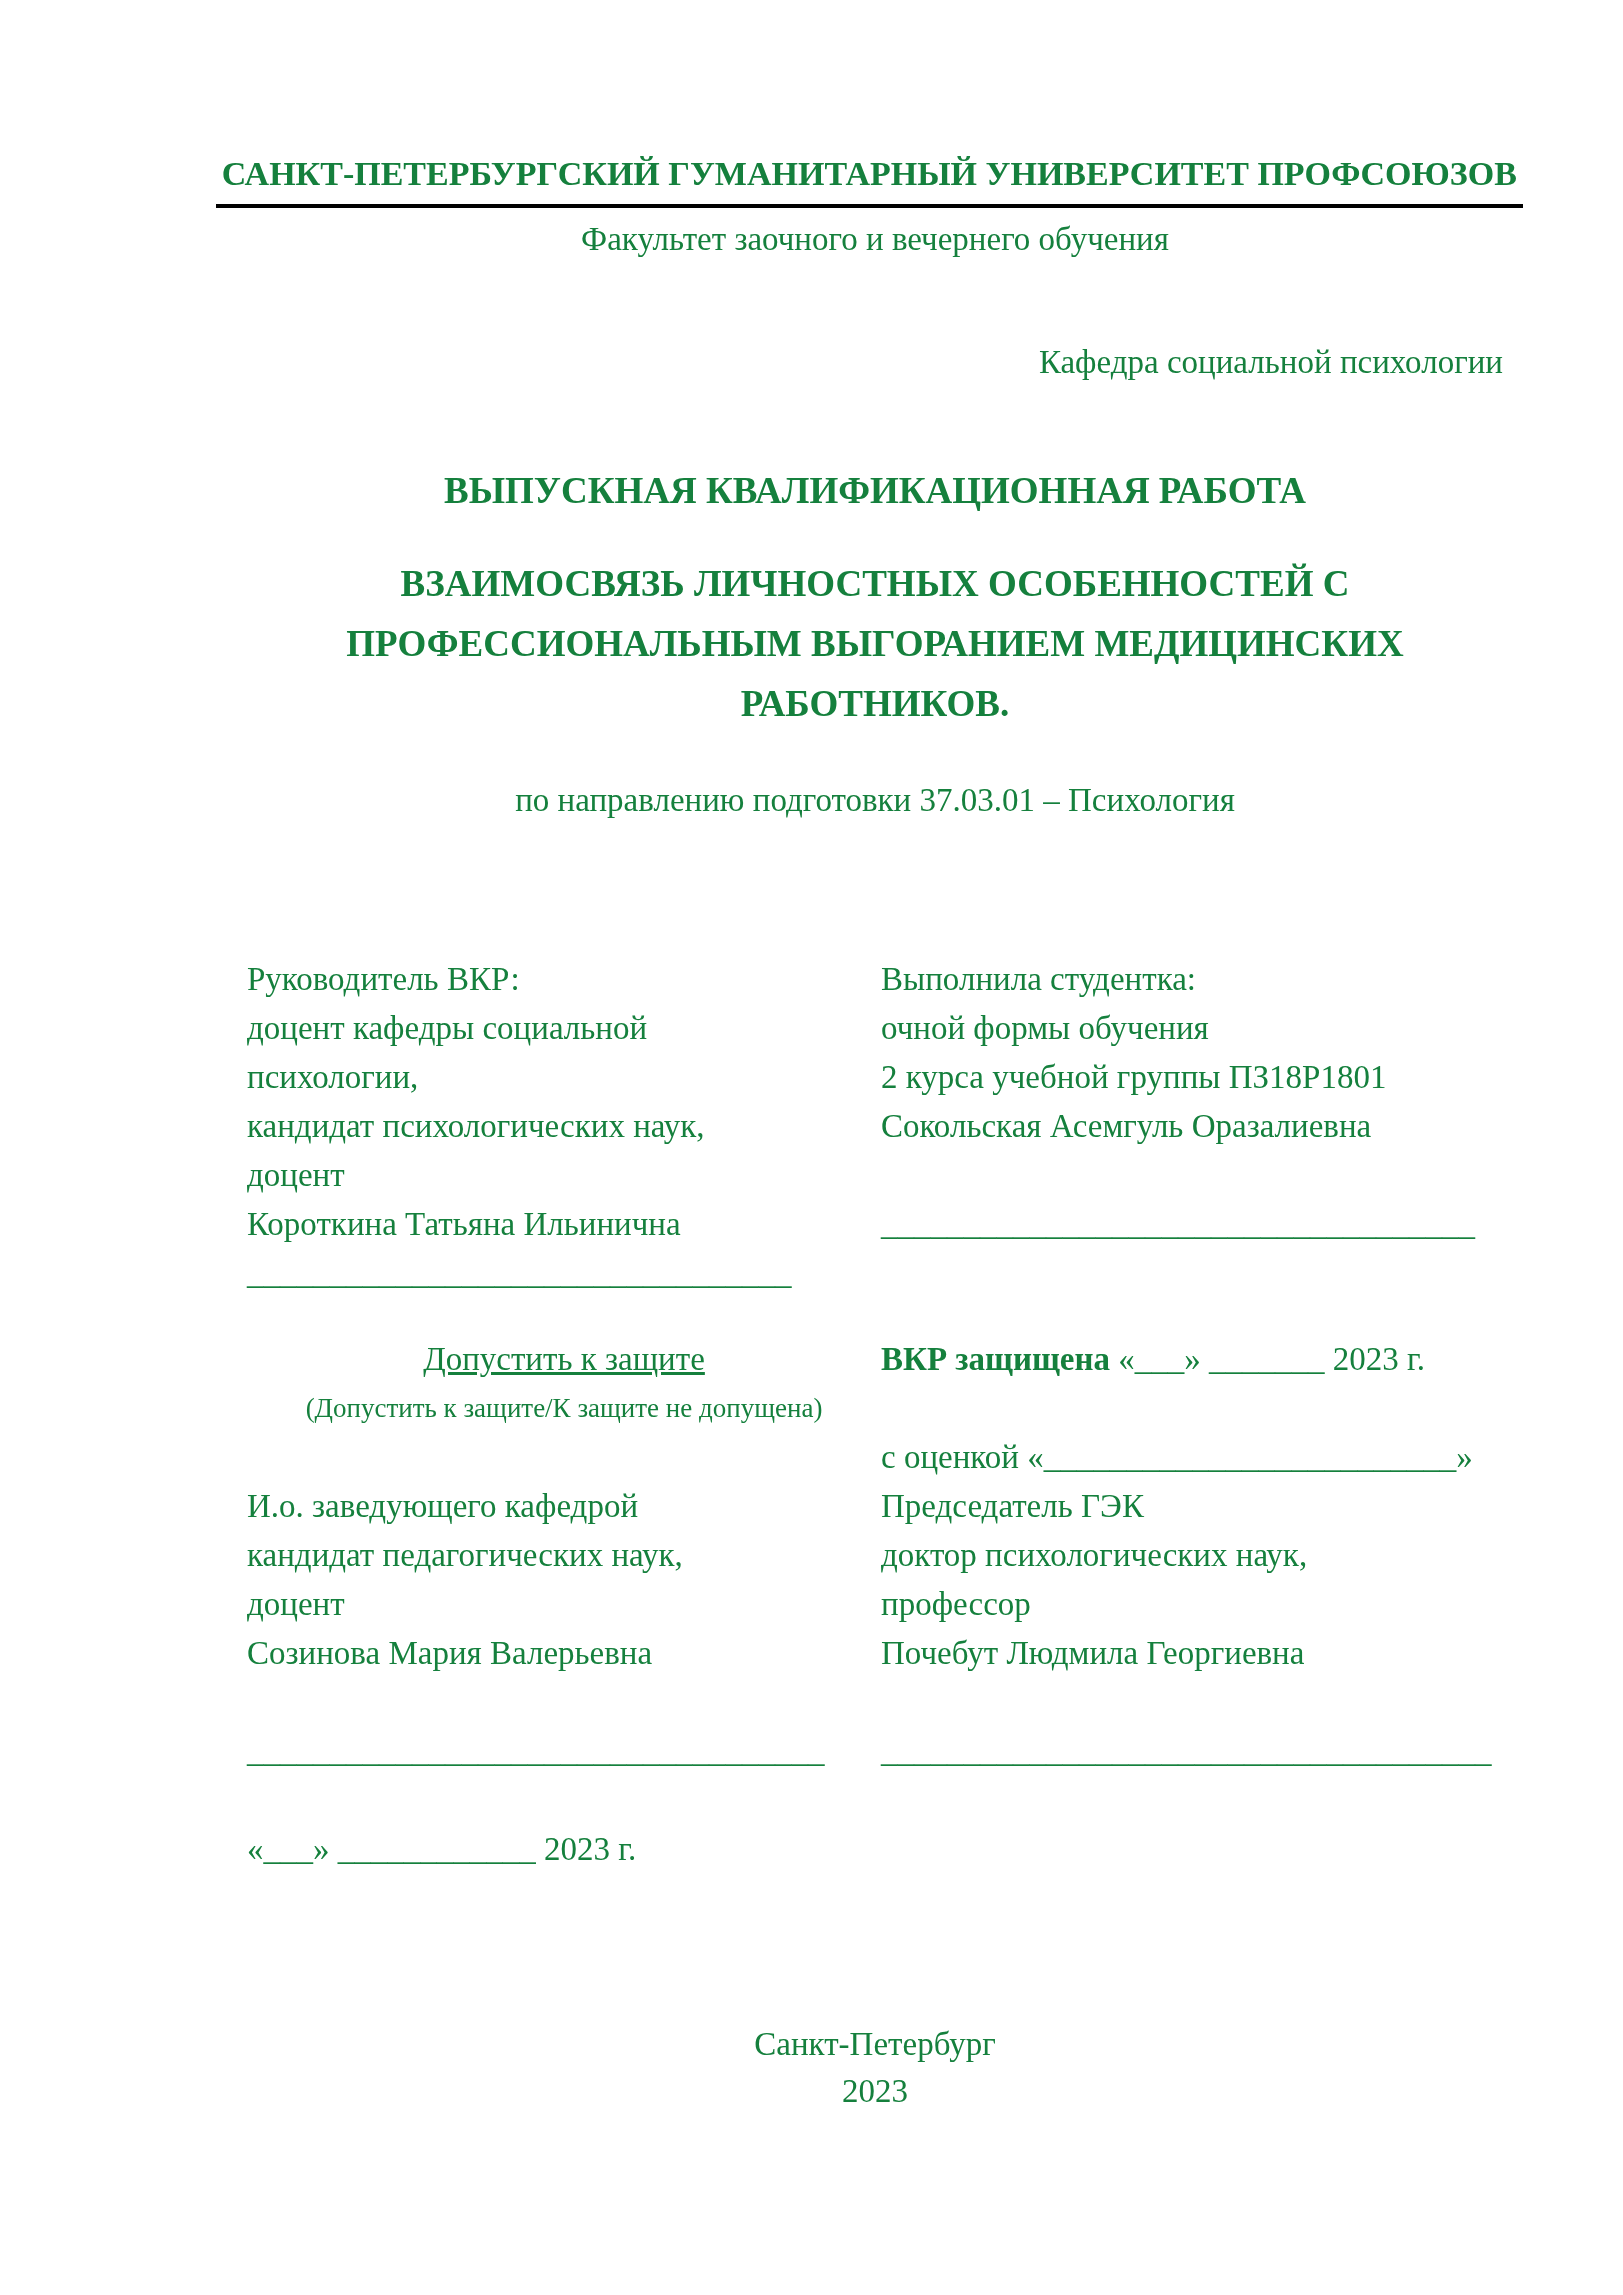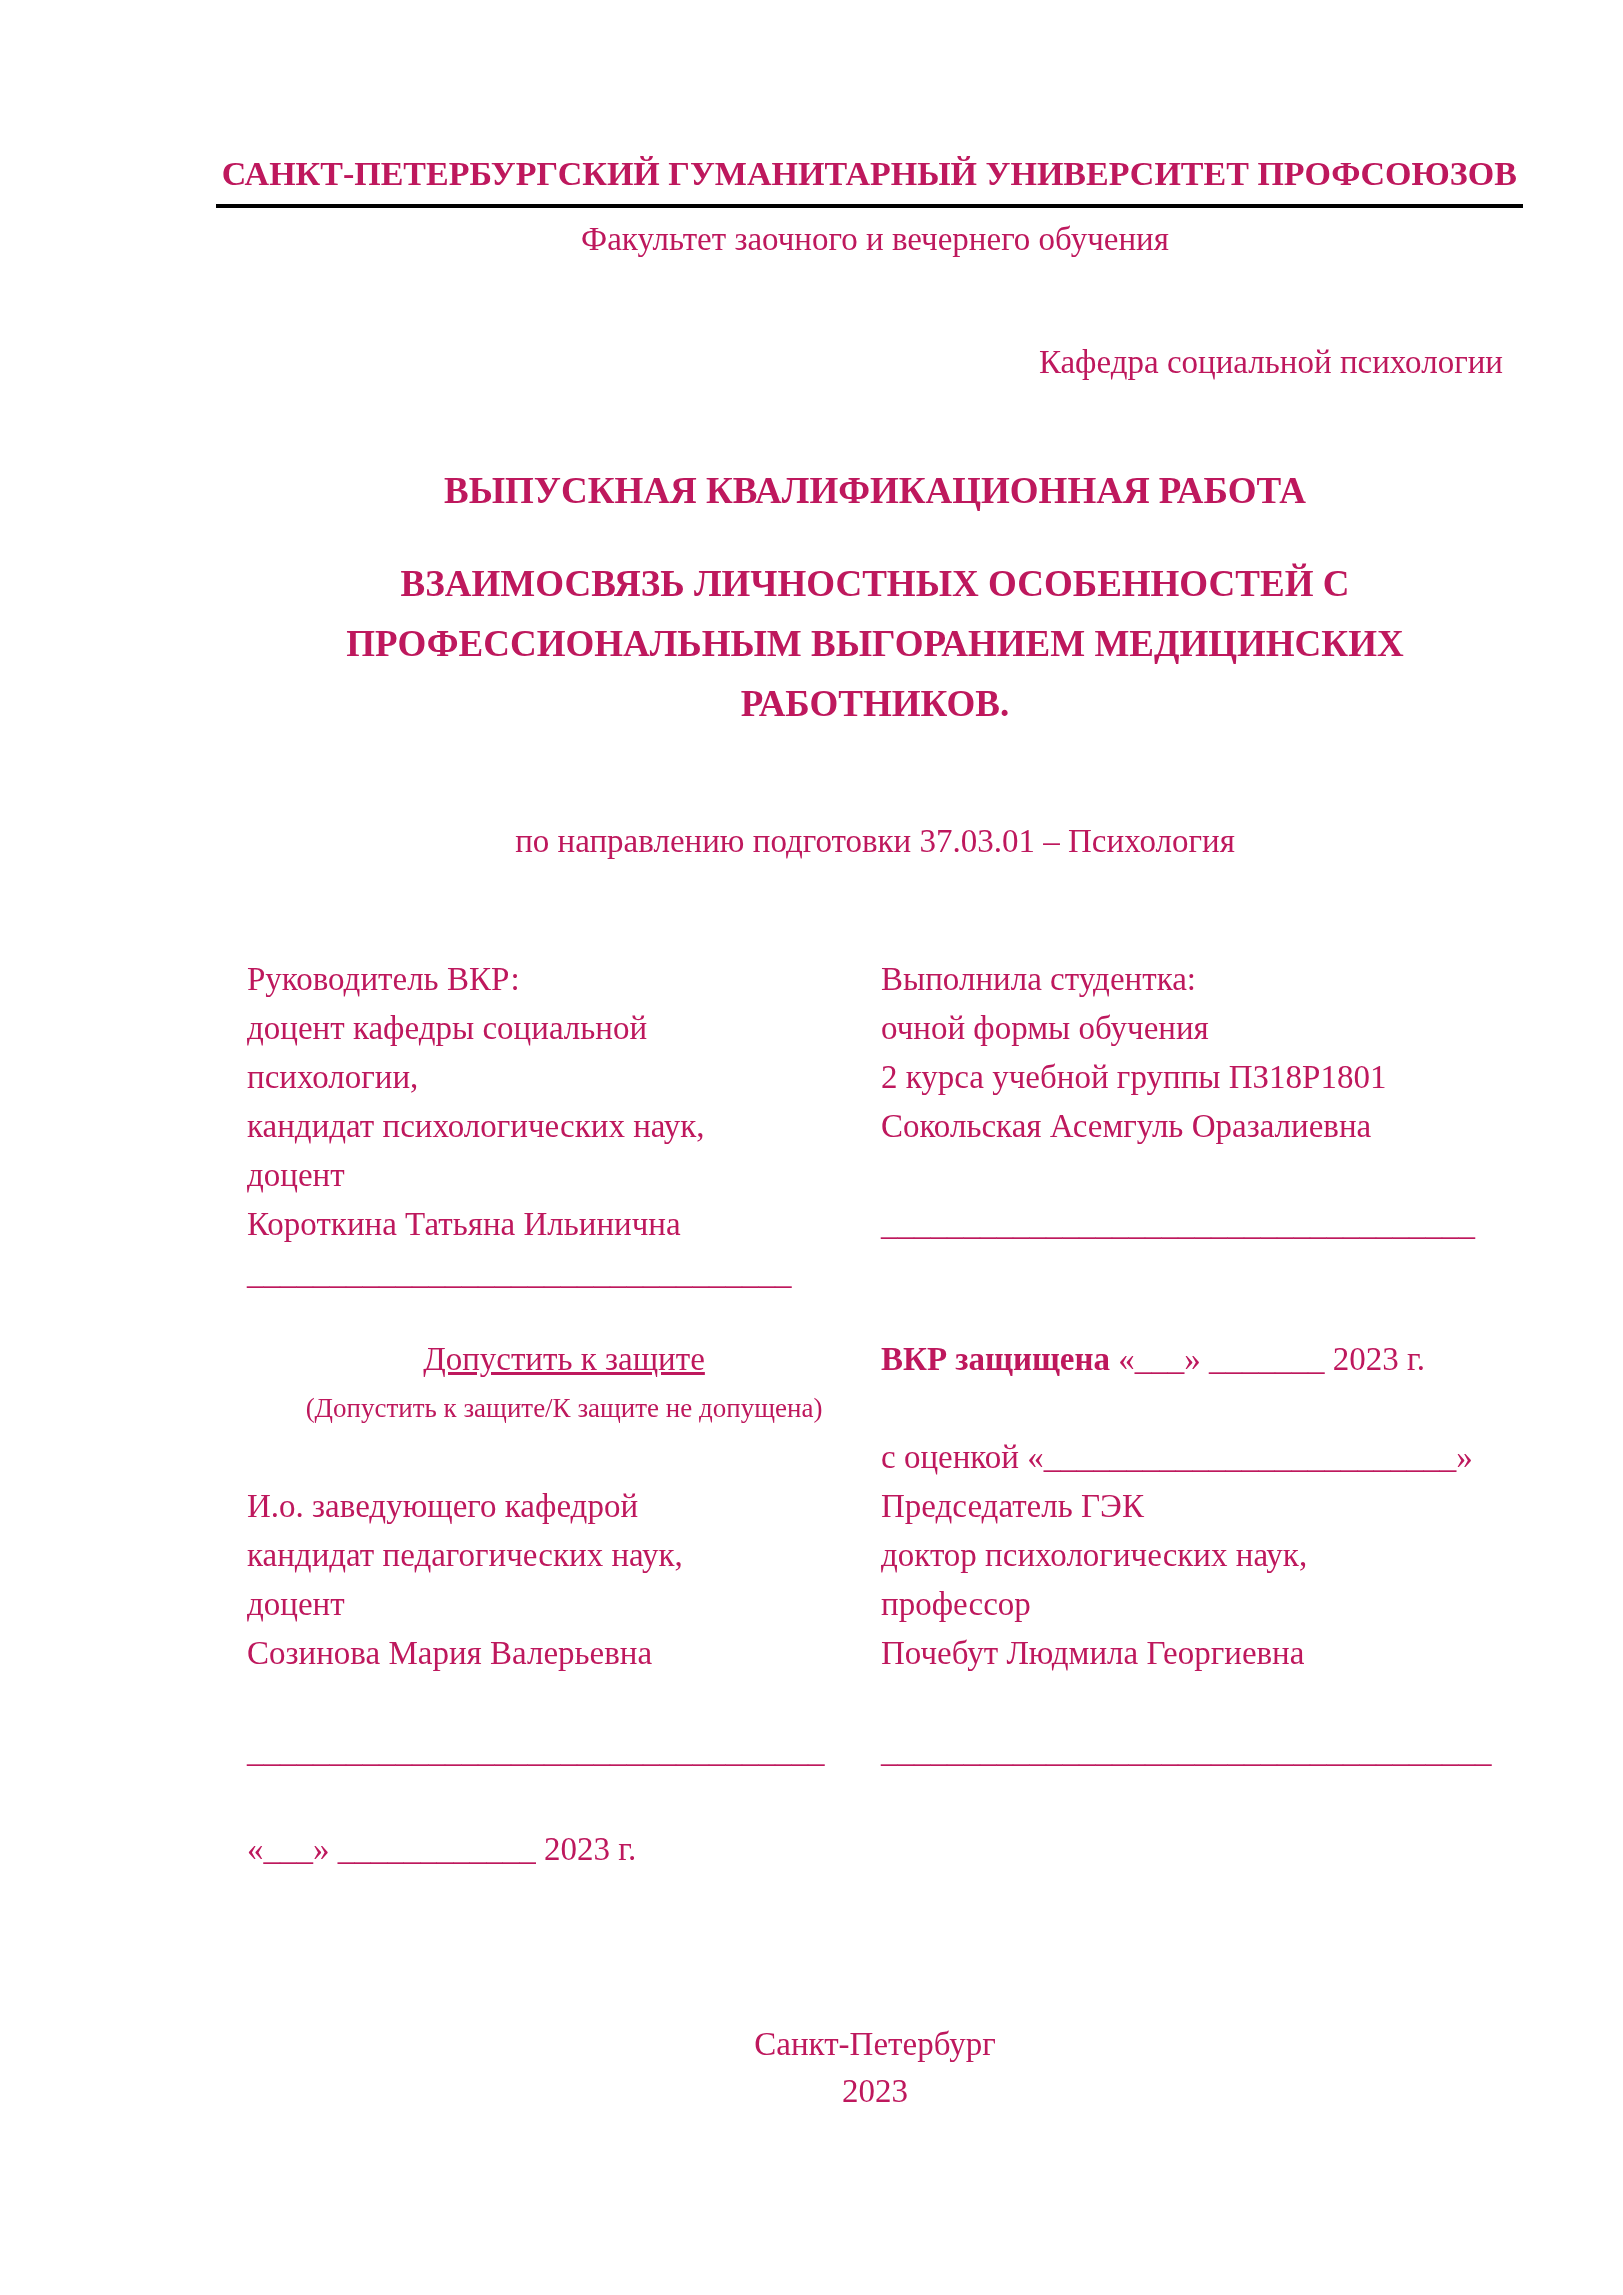--- a/index.html
+++ b/index.html
@@ -1,39 +1,39 @@
 <!DOCTYPE html>
 <html style="font-size:12.6px"><head>
 <meta charset="utf-8">
 <style>
   html,body { margin:0; padding:0; background:#888; }
   .page {
     position:relative;
     width:1623px; height:2295px;
     background:#ffffff;
     font-family:"Liberation Serif", serif;
-    color:#be185d;
+    color:#15803d;
     overflow:hidden;
   }
   .doc { position:absolute; left:247px; top:0; width:1256px; }
   .abs { position:absolute; }
   .center { text-align:center; }
   .right { text-align:right; }
   .bold { font-weight:bold; }
 
   .univ {
     left:-31px; right:-19.6px; top:154px;
     text-align:center; font-weight:bold; font-size:34px; line-height:1.2;
     border-bottom:4.7px solid #000; padding-bottom:9.4px;
   }
   .faculty { left:0; width:100%; top:221px; font-size:33px; }
   .dept    { left:0; width:100%; top:316px; font-size:33px;margin-top:28px; }
   .worktype{ left:0; width:100%; top:469px; font-size:37px; font-weight:bold; }
   .thesis-title { left:0; width:100%; top:554px; font-size:37px; font-weight:bold; line-height:60px; }
-  .program { left:0; width:100%; top:776px; font-size:33px; line-height:48px;margin-top:41px; }
+  .program { left:0; width:100%; top:776px; font-size:33px; line-height:48px; }
 
   .cols { left:0; width:100%; display:grid; grid-template-columns:634px auto; }
   .cols1 { top:955px; }
   .cols2 { top:1335px; }
   .cols1 .line { min-height:49px; line-height:49px; font-size:33px; white-space:nowrap; }
   .cols2 .line { min-height:49px; line-height:49px; font-size:33px; white-space:nowrap; }
   .note-line { font-size:27px !important; }
   .uline { text-decoration:underline; }
   .footer { left:0; width:100%; top:2021px; font-size:33px; line-height:47px; text-align:center; }
 </style>

